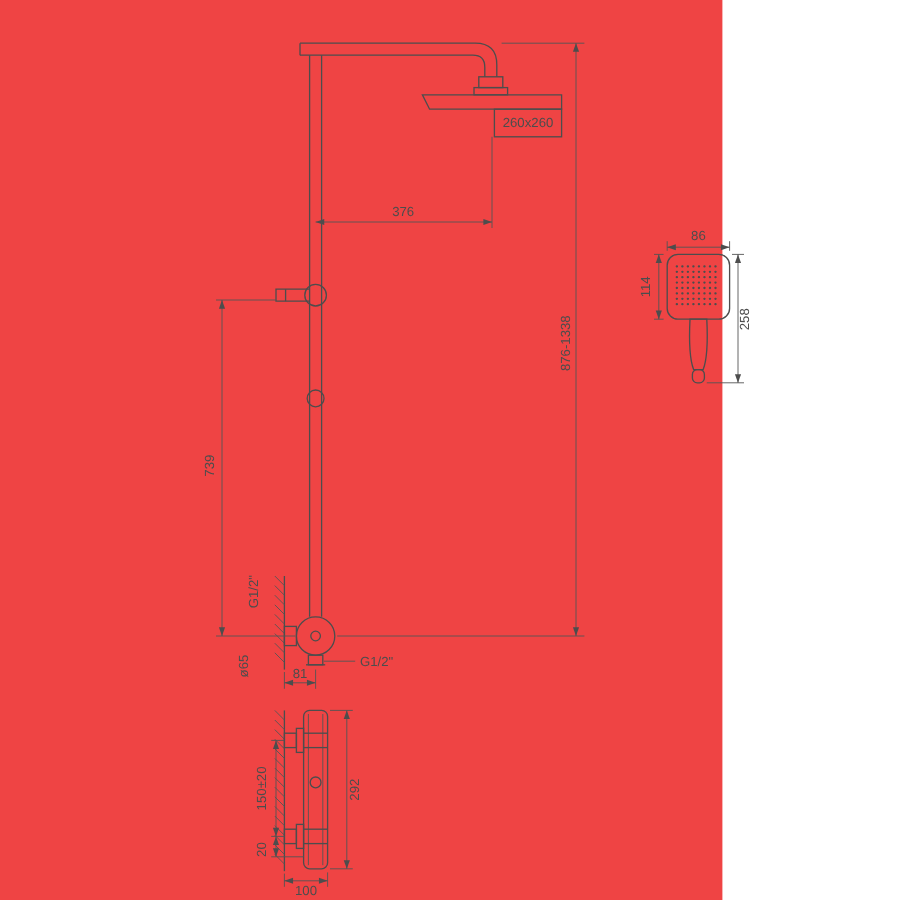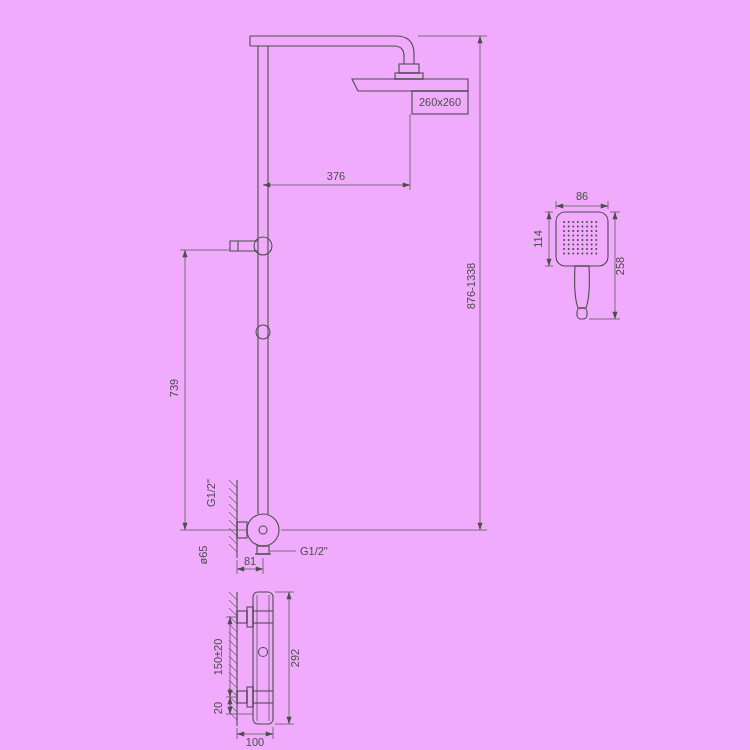--- a/index.html
+++ b/index.html
@@ -4,24 +4,24 @@
 <style>
   html, body {
     margin: 0;
     padding: 0;
     width: 750px;
     height: 750px;
     background: #ffffff;
     overflow: hidden;
   }
   .canvas {
-    width: 750px;
+    width: 602px;
     height: 750px;
     position: relative;
-    background: #f0abfc;
+    background: #ef4444;
   }
   svg { display: block; }
   svg text {
     font-family: "Liberation Sans", "DejaVu Sans", sans-serif;
     font-size: 11px;
     fill: #4d4d4d;
     text-anchor: middle;
   }
   svg text.ta-s { text-anchor: start; }
   .obj  { stroke: #4d4d4d; stroke-width: 1.1; fill: none; }

